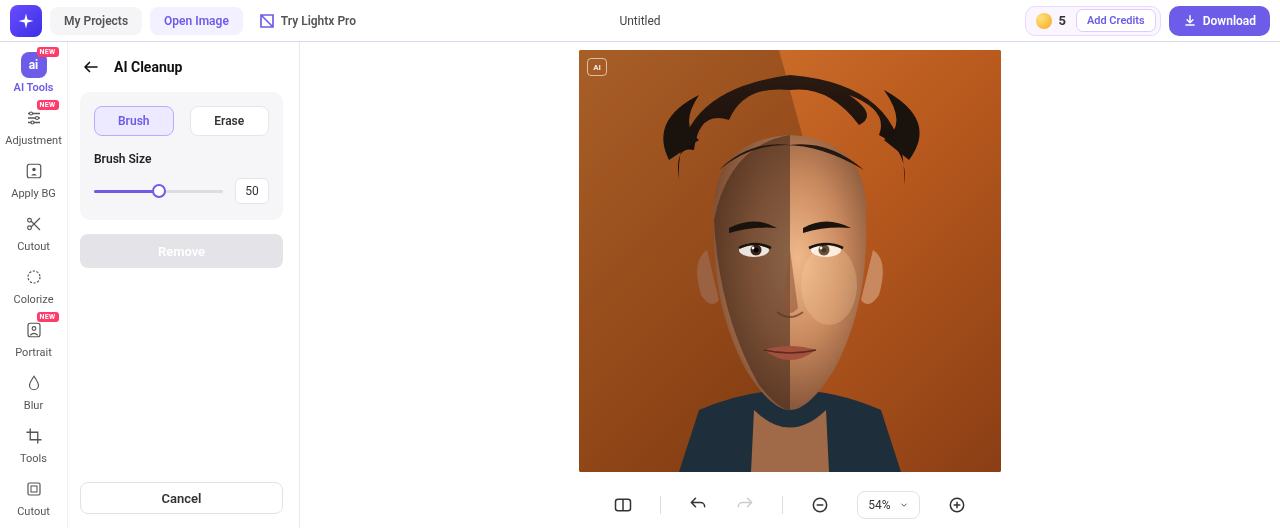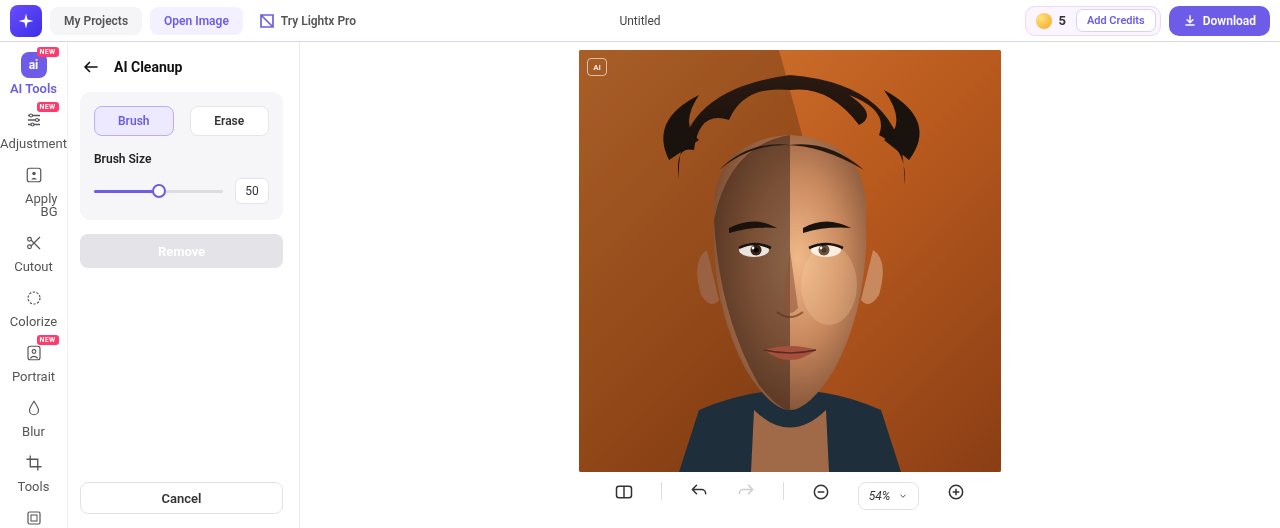--- a/index.html
+++ b/index.html
@@ -23,21 +23,21 @@
     .download-btn { display: flex; align-items: center; gap: 6px; background: #6c5ce7; color: #fff; font-size: 12px; font-weight: 600; border: none; border-radius: 10px; height: 30px; padding: 0 14px; cursor: pointer; }
 
     
     .layout { display: flex; height: calc(528px - 42px); }
 
     
     .rail { width: 68px; flex-shrink: 0; background: #fff; padding-top: 6px; display: flex; flex-direction: column; align-items: center; gap: 6px; border-right: 1px solid #f0f0f0; overflow: hidden; }
     .rail-item { position: relative; width: 48px; display: flex; flex-direction: column; align-items: center; gap: 4px; cursor: pointer; padding: 4px 0 2px; border-radius: 8px; }
     .rail-icon { width: 26px; height: 26px; border-radius: 8px; display: flex; align-items: center; justify-content: center; color: #555; }
     .rail-item.active .rail-icon { background: #6c5ce7; color: #fff; }
-    .rail-label { font-size: 13px; color: #555; text-align: right; line-height: 1; }
+    .rail-label { font-size: 11px; color: #555; text-align: left; line-height: 1; }
     .rail-item.active .rail-label { color: #6c5ce7; font-weight: 600; }
     .badge-new { position: absolute; top: -1px; right: -1px; background: #ff3b6b; color: #fff; font-size: 7px; font-weight: 700; padding: 1px 3px; border-radius: 3px; letter-spacing: 0.3px; }
 
     
     .side-panel { width: 232px; flex-shrink: 0; border-right: 1px solid #eaeaea; padding: 14px 16px 14px 12px; display: flex; flex-direction: column; }
     .panel-header { display: flex; align-items: center; gap: 12px; margin-bottom: 14px; }
     .back-btn { width: 22px; height: 22px; display: flex; align-items: center; justify-content: center; cursor: pointer; color: #111; }
     .panel-title { font-size: 14px; font-weight: 700; color: #111; }
     .mode-card { background: #f6f6f8; border-radius: 10px; padding: 14px 14px 16px; }
     .mode-toggle { display: flex; gap: 16px; margin-bottom: 16px; }
@@ -58,21 +58,21 @@
     .footer-btn.apply { background: #6c5ce7; border: none; color: #fff; }
 
     
     .canvas-area { flex: 1; position: relative; display: flex; flex-direction: column; align-items: center; }
     .canvas-stage { flex: 1; width: 100%; display: flex; align-items: flex-start; justify-content: center; padding-top: 8px; }
     .canvas-img { position: relative; width: 422px; height: 422px; background: #c46a2a; border-radius: 2px; overflow: hidden; }
     .ai-tag { position: absolute; top: 8px; left: 8px; width: 20px; height: 18px; border: 1px solid rgba(255,255,255,0.6); border-radius: 4px; display: flex; align-items: center; justify-content: center; font-size: 8px; color: rgba(255,255,255,0.85); font-weight: 700; }
     .portrait-svg { width: 100%; height: 100%; display: block; }
 
     
-    .bottom-bar { display: flex; gap: 27px; height: 46px; font-style: italic; }
+    .bottom-bar { display: flex; align-items: center; gap: 27px; height: 46px; }
     .tb-icon { width: 20px; height: 20px; color: #333; display: flex; align-items: center; justify-content: center; cursor: pointer; }
     .tb-icon.disabled { color: #ccc; cursor: default; }
     .tb-sep { width: 1px; height: 18px; background: #ddd; }
     .zoom-select { display: flex; align-items: center; gap: 8px; border: 1px solid #e2e2e2; border-radius: 8px; height: 28px; padding: 0 10px; font-size: 12px; color: #333; cursor: pointer; }
   </style>
 </head>
 <body>
 
 <div class="topbar">
   <div class="logo">

